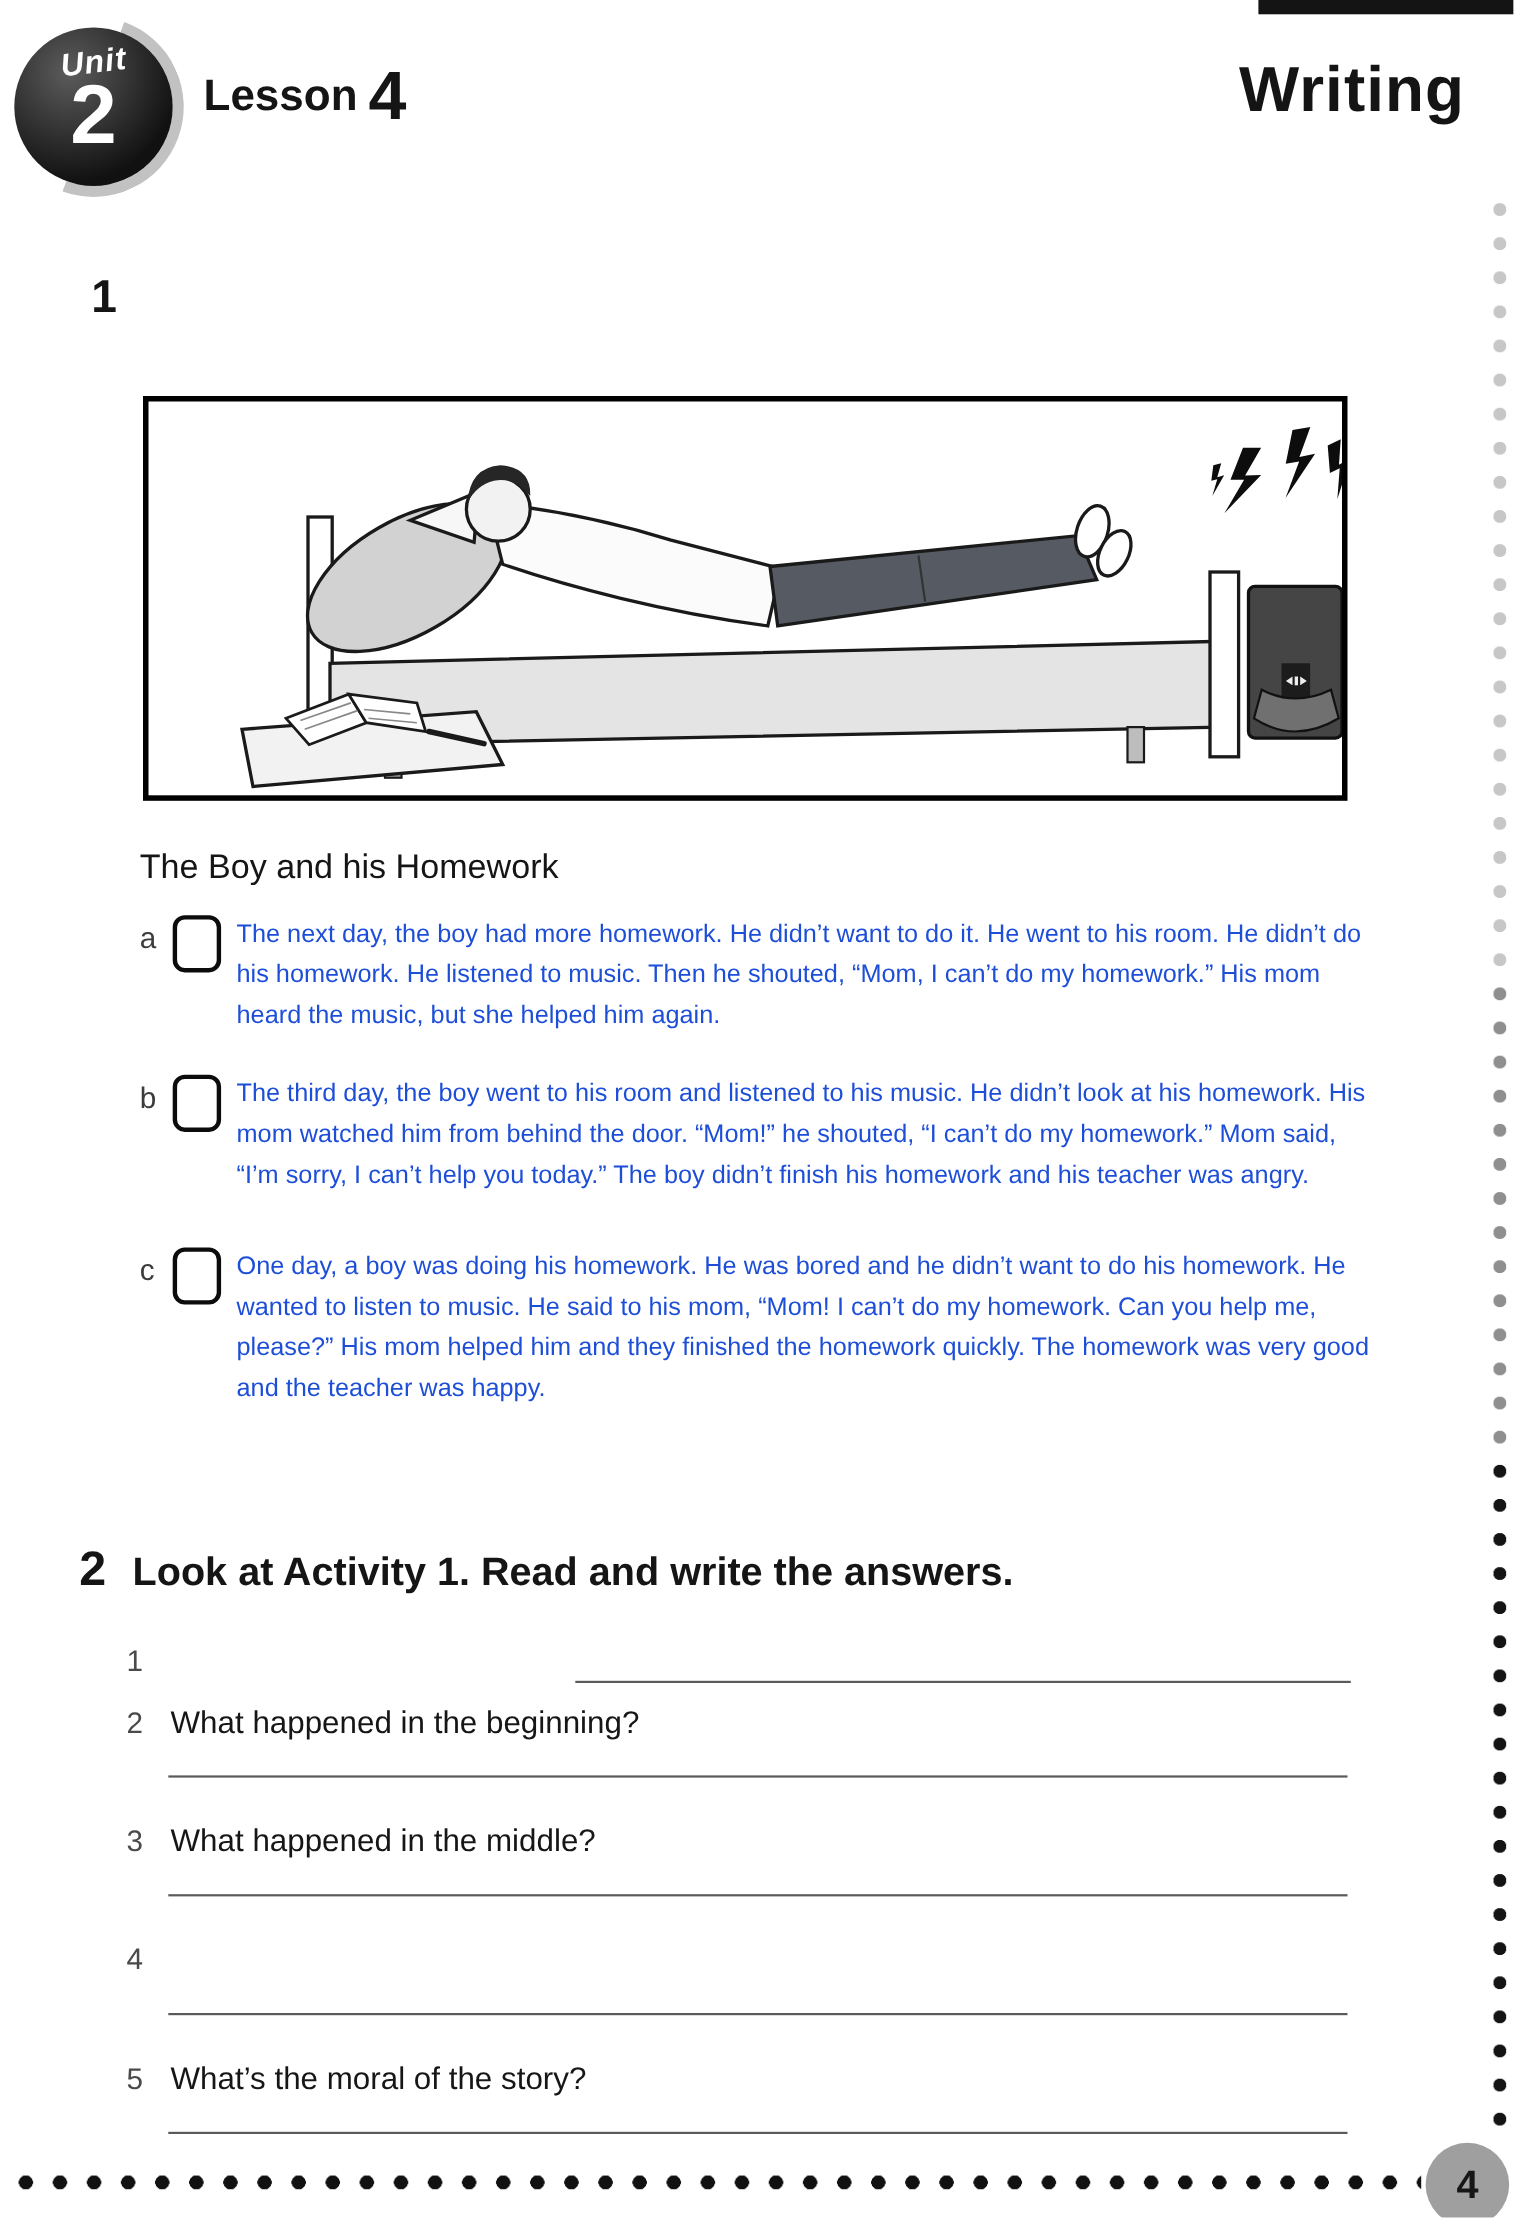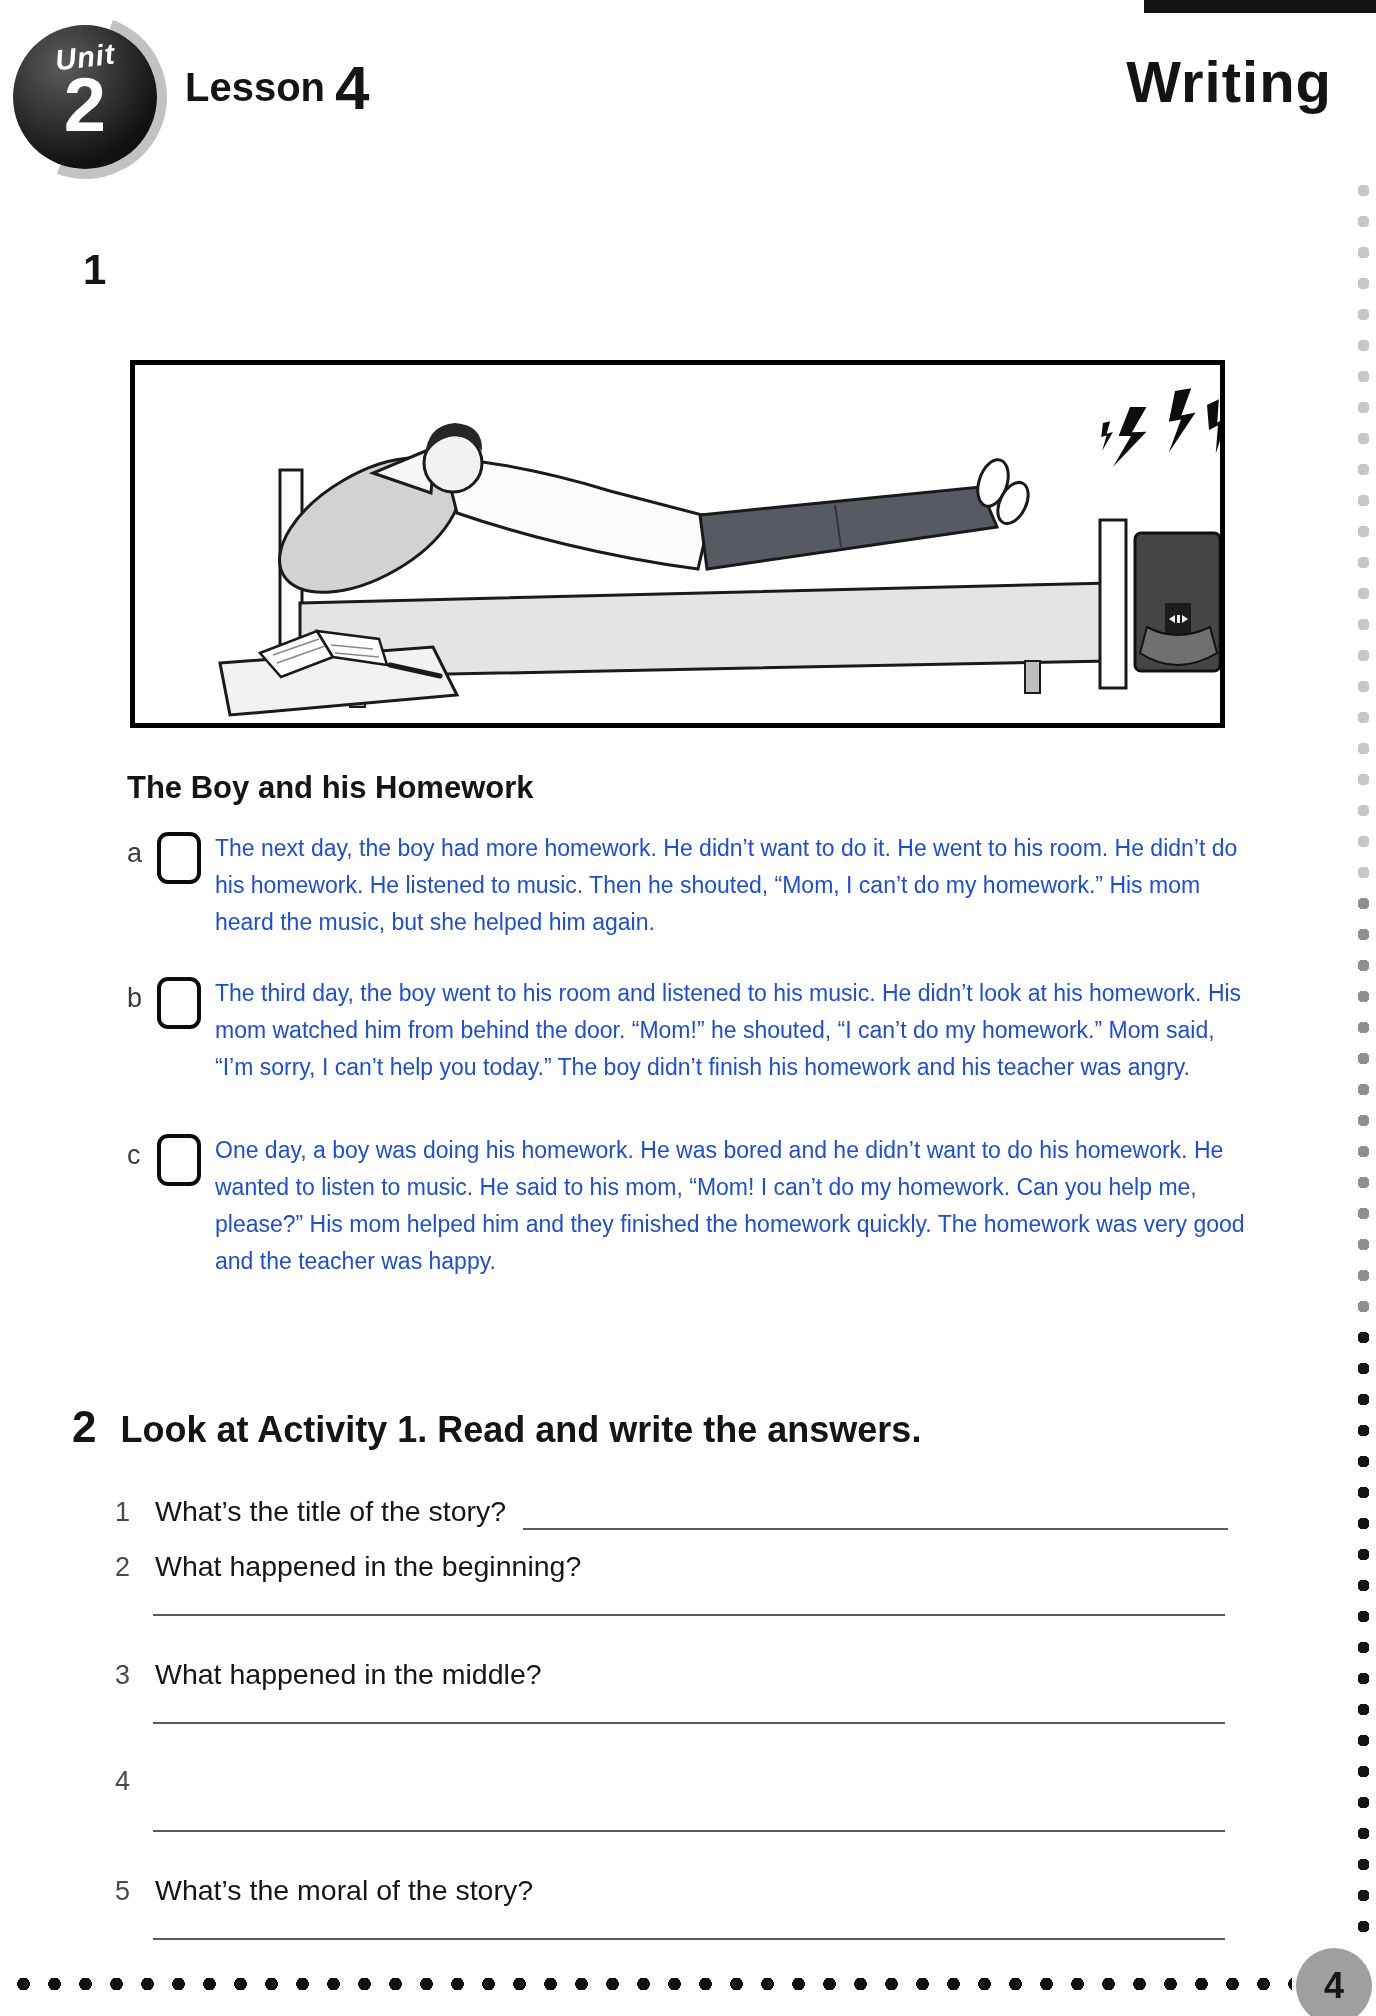--- a/index.html
+++ b/index.html
@@ -80,21 +80,21 @@
   
   .illustration-frame {
     position:absolute; left:130px; top:360px;
     width:1095px; height:368px;
     border:5px solid #000; background:#fff;
   }
 
   
   .story-title {
     position:absolute; left:127px; top:770px;
-    font-size:31px; font-weight:bold;
+    font-size:31px; font-weight:normal;
   }
   .paragraphs { position:absolute; left:127px; top:830px; width:1130px; }
   .para { display:flex; align-items:flex-start; }
   .para + .para.gap-a { margin-top:34px; }
   .para + .para.gap-b { margin-top:46px; }
   .para-letter {
     width:22px; font-size:27px; color:#3c3c3c; padding-top:8px; flex:none;
   }
   .para-box {
     flex:none; width:44px; height:52px; margin:2px 14px 0 8px;
@@ -236,21 +236,20 @@
 </div>
 
 <div class="activity2">
   <div class="act2-header">
     <span class="act-num">2</span>
     <span class="act-instruction">Look at Activity 1. Read and write the answers.</span>
   </div>
 
   <div class="q-row r1">
     <span class="q-num">1</span>
-    <span class="q-text">What’s the title of the story?</span>
   </div>
   <div class="q-line l1"></div>
 
   <div class="q-row r2">
     <span class="q-num">2</span>
     <span class="q-text">What happened in the beginning?</span>
   </div>
   <div class="q-line l2"></div>
 
   <div class="q-row r3">

